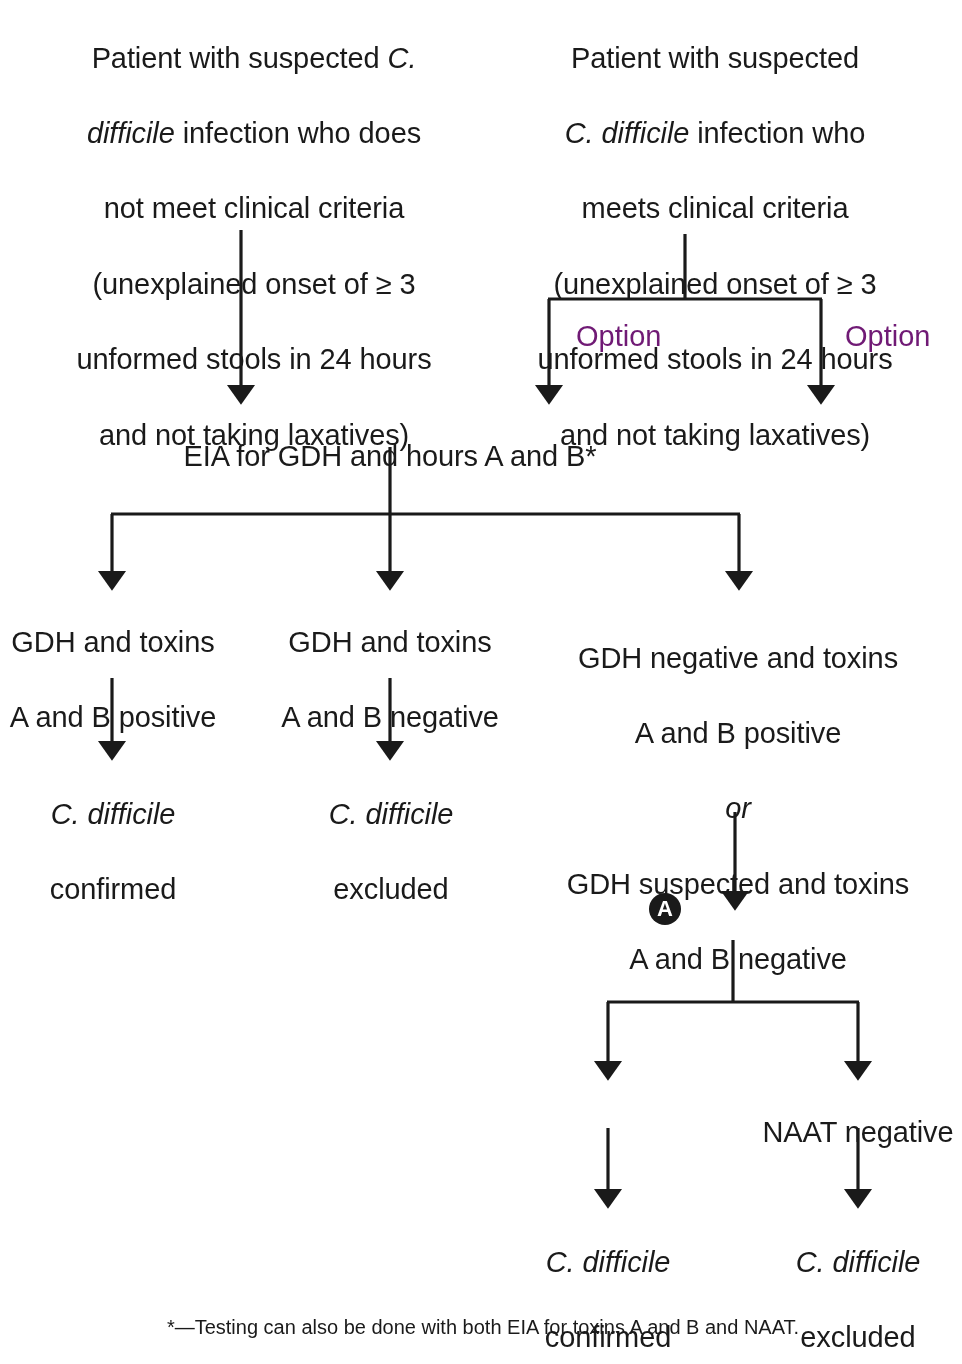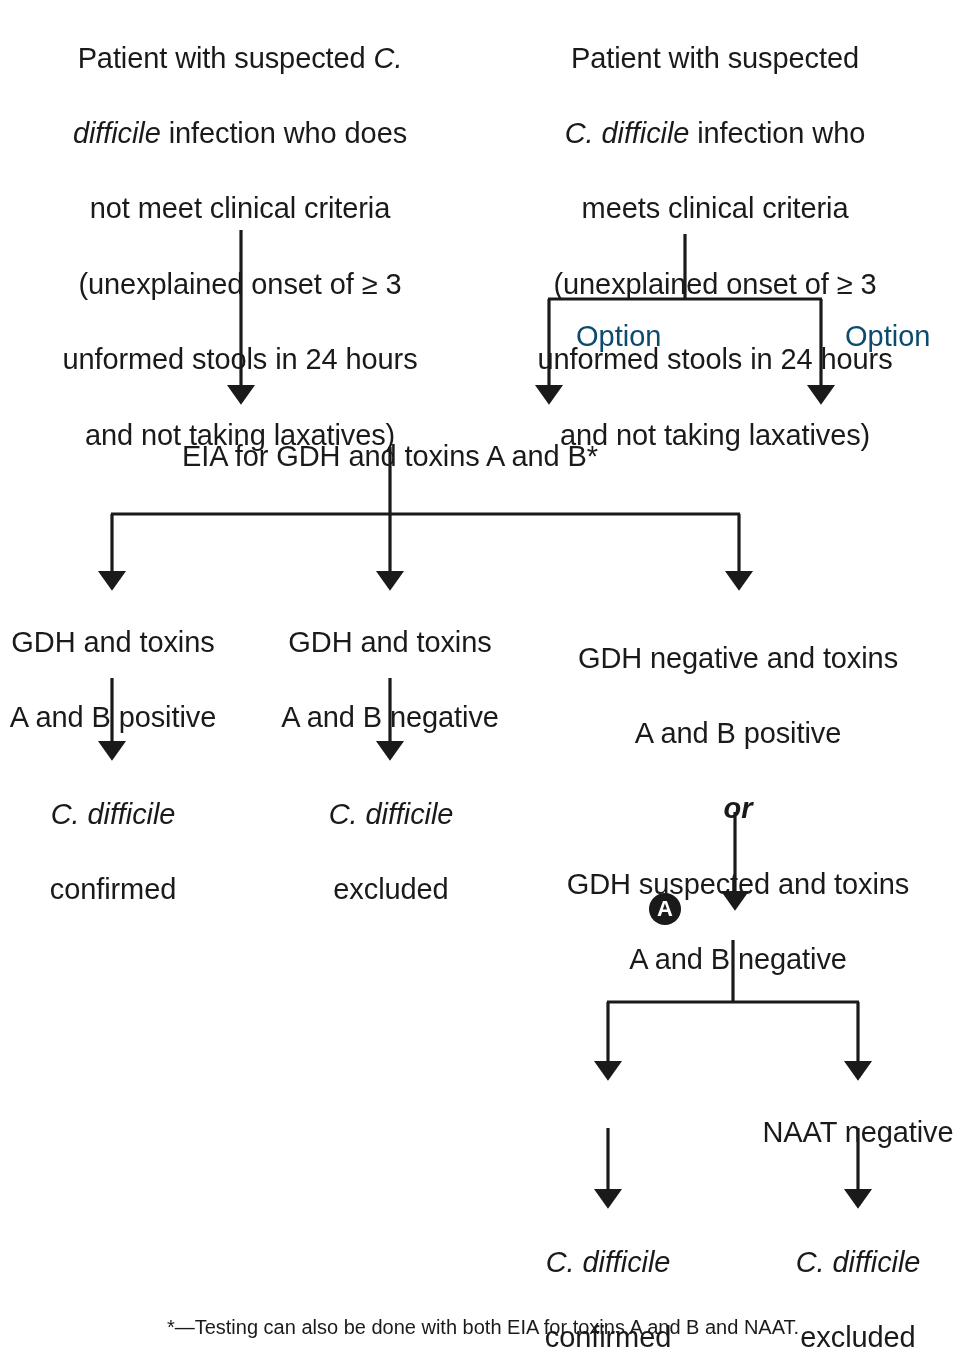--- a/index.html
+++ b/index.html
@@ -38,21 +38,21 @@
     font-size: 29px;
     letter-spacing: -0.1px;
     white-space: pre-line;
   }
   .node .ital {
     font-style: italic;
   }
   .small-label {
     position: absolute;
     font-size: 29px;
-    color: #0c4a6e;
+    color: #701a75;
     white-space: nowrap;
   }
   .badge {
     display: inline-block;
     width: 32px;
     height: 32px;
     border-radius: 50%;
     background: #1a1a1a;
     color: #ffffff;
     font-size: 22px;
@@ -79,21 +79,20 @@
     left: 8px;
     top: 1316px;
     width: 950px;
     font-size: 20px;
     color: #1a1a1a;
     text-align: center;
     white-space: nowrap;
   }
   .or-word {
     font-style: italic;
-    font-weight: bold;
   }
 </style>
 </head>
 <body>
 
 <div id="chart-root">
 
   <svg class="flow-lines" viewBox="0 0 962 1364" width="962" height="1364" xmlns="http://www.w3.org/2000/svg">
     <defs>
       <marker id="arrowhead" markerWidth="11" markerHeight="11" refX="2.2" refY="5" orient="auto" markerUnits="strokeWidth">
@@ -131,21 +130,21 @@
       <line x1="607" y1="1002" x2="859" y2="1002"></line>
       <line x1="608" y1="1002" x2="608" y2="1068" marker-end="url(#arrowhead)"></line>
       <line x1="858" y1="1002" x2="858" y2="1068" marker-end="url(#arrowhead)"></line>
 
       <line x1="608" y1="1128" x2="608" y2="1196" marker-end="url(#arrowhead)"></line>
 
       <line x1="858" y1="1128" x2="858" y2="1196" marker-end="url(#arrowhead)"></line>
     </g>
   </svg>
 
-  <div class="node" style="left:20px; top:2px; width:440px;">
+  <div class="node" style="left:34px; top:2px; width:440px;">
     <div><span>Patient with suspected </span><span class="ital">C.</span></div>
     <div><span class="ital">difficile</span><span> infection who does</span></div>
     <div>not meet clinical criteria</div>
     <div>(unexplained onset of ≥ 3</div>
     <div>unformed stools in 24 hours</div>
     <div>and not taking laxatives)</div>
   </div>
 
   <div class="node" style="left:490px; top:2px; width:450px;">
     <div>Patient with suspected</div>
@@ -153,21 +152,21 @@
     <div>meets clinical criteria</div>
     <div>(unexplained onset of ≥ 3</div>
     <div>unformed stools in 24 hours</div>
     <div>and not taking laxatives)</div>
   </div>
 
   <div class="small-label" style="left:576px; top:320px;">Option</div>
   <div class="small-label" style="left:845px; top:320px;">Option</div>
 
   <div class="node" style="left:100px; top:400px; width:580px;">
-    <div>EIA for GDH and toxins A and B*</div>
+    <div>EIA for GDH and hours A and B*</div>
   </div>
 
 
   <div class="node" style="left:2px; top:586px; width:222px;">
     <div>GDH and toxins</div>
     <div>A and B positive</div>
   </div>
 
   <div class="node" style="left:272px; top:586px; width:236px;">
     <div>GDH and toxins</div>

